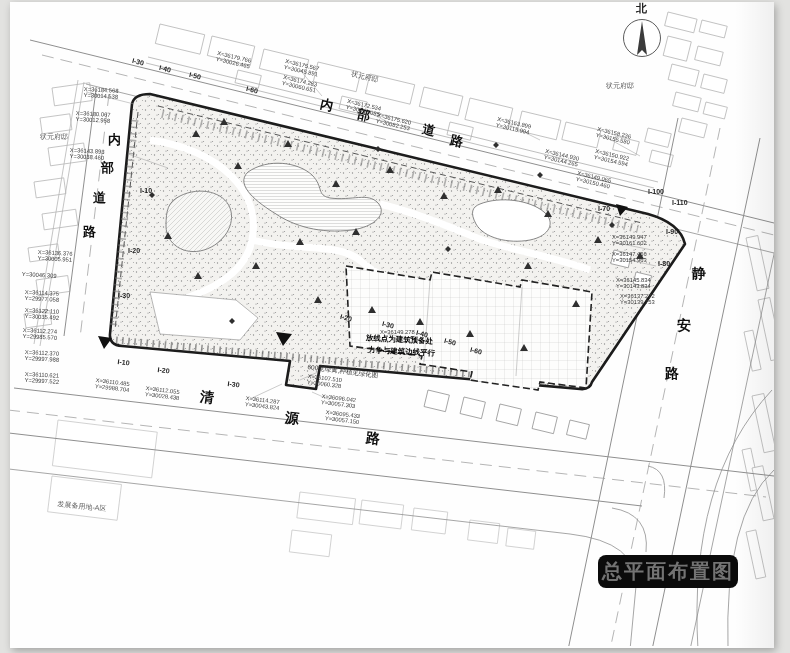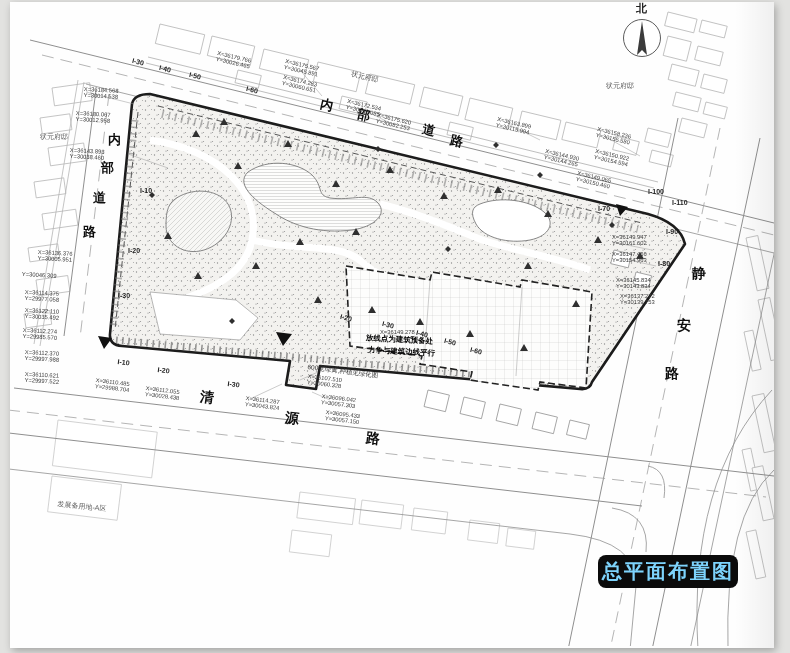--- a/index.html
+++ b/index.html
@@ -13,21 +13,21 @@
   #label-layer{position:absolute;left:0;top:0;width:790px;height:653px;}
   .lbl{position:absolute;transform-origin:0 0;white-space:pre;color:#222;line-height:1.12;}
   .callout{color:#3c3c3c;letter-spacing:0;}
   .roadchar{font-weight:700;color:#0d0d0d;}
   .gridlbl{font-weight:700;color:#1e1e1e;}
   .note{color:#333;}
   .note.bold{font-weight:700;color:#000;}
   .arealbl{color:#5a5a5a;}
   .north-label{position:absolute;left:636px;top:1px;font-size:11px;font-weight:700;color:#222;}
   .title-block{position:absolute;left:598px;top:555px;width:140px;height:33px;background:#0b0b0b;
-        border-radius:8px;color:#7dd3fc;font-size:20px;font-weight:700;letter-spacing:2px;
+        border-radius:8px;color:#737373;font-size:20px;font-weight:700;letter-spacing:2px;
         display:flex;align-items:center;justify-content:center;}
 </style>
 </head>
 <body>
 
 <div class="page">
   <div class="sheet"></div>
 
   <svg class="plan" viewBox="0 0 790 653">
     <defs>

